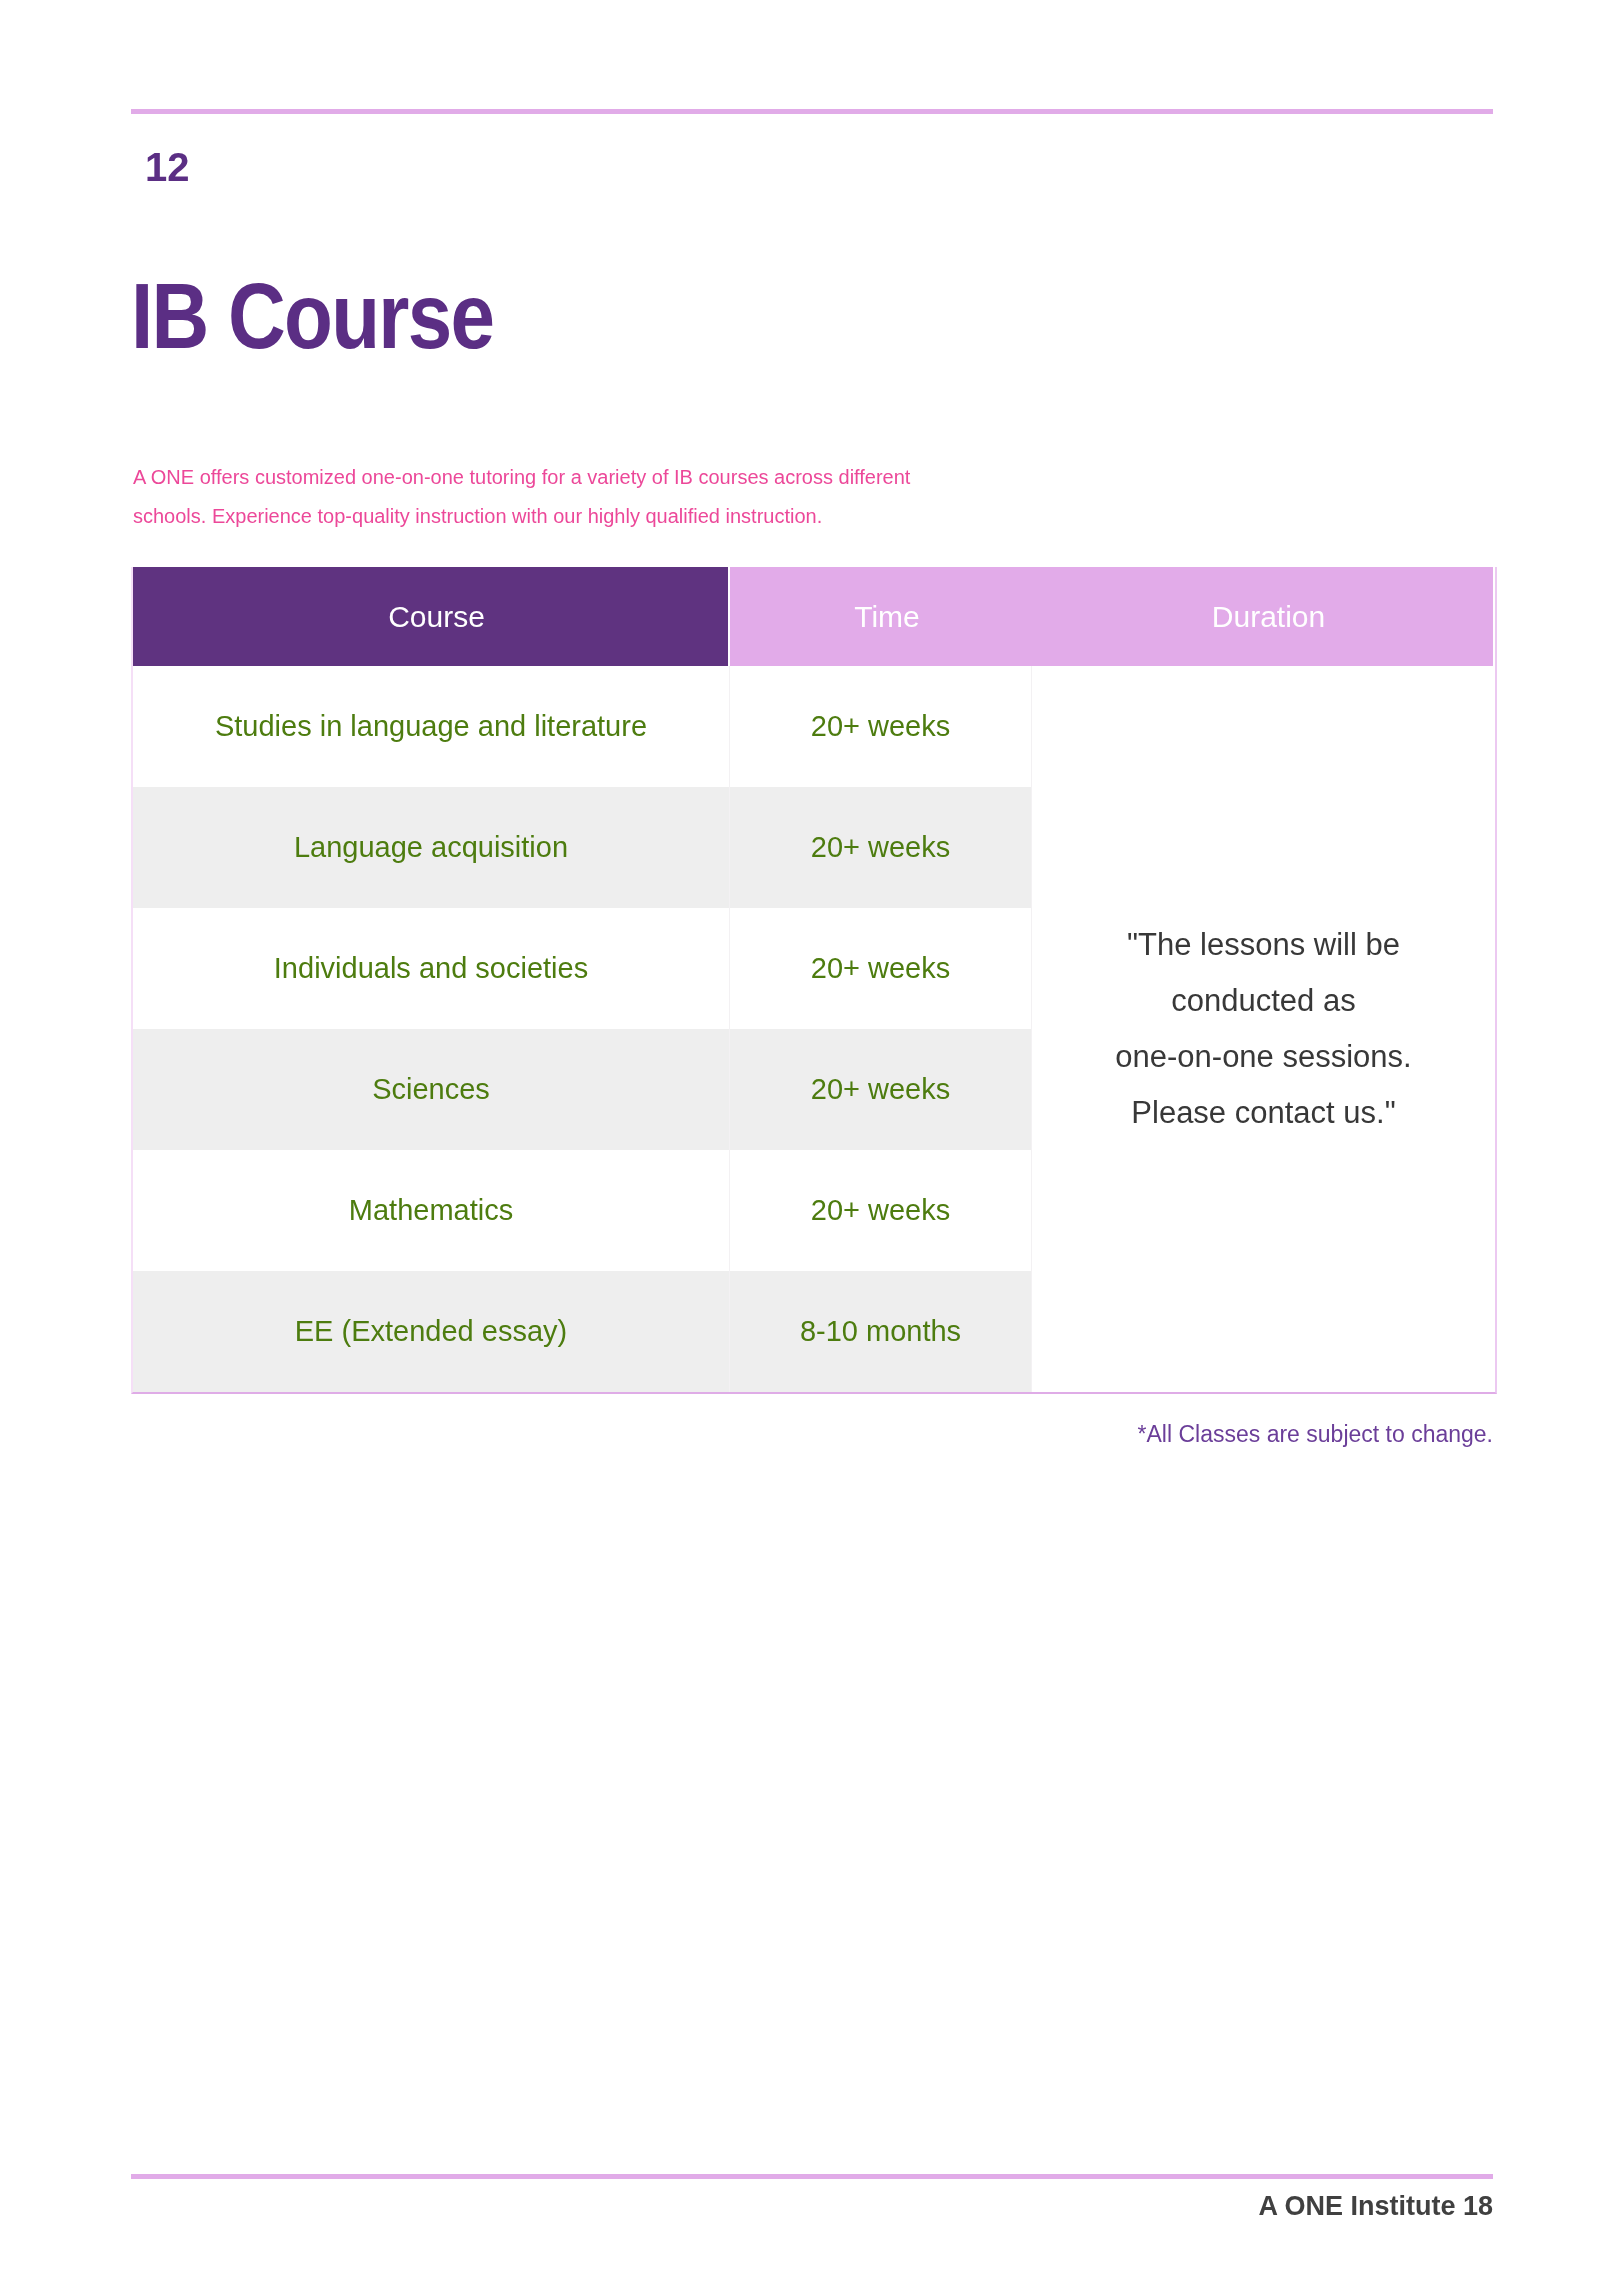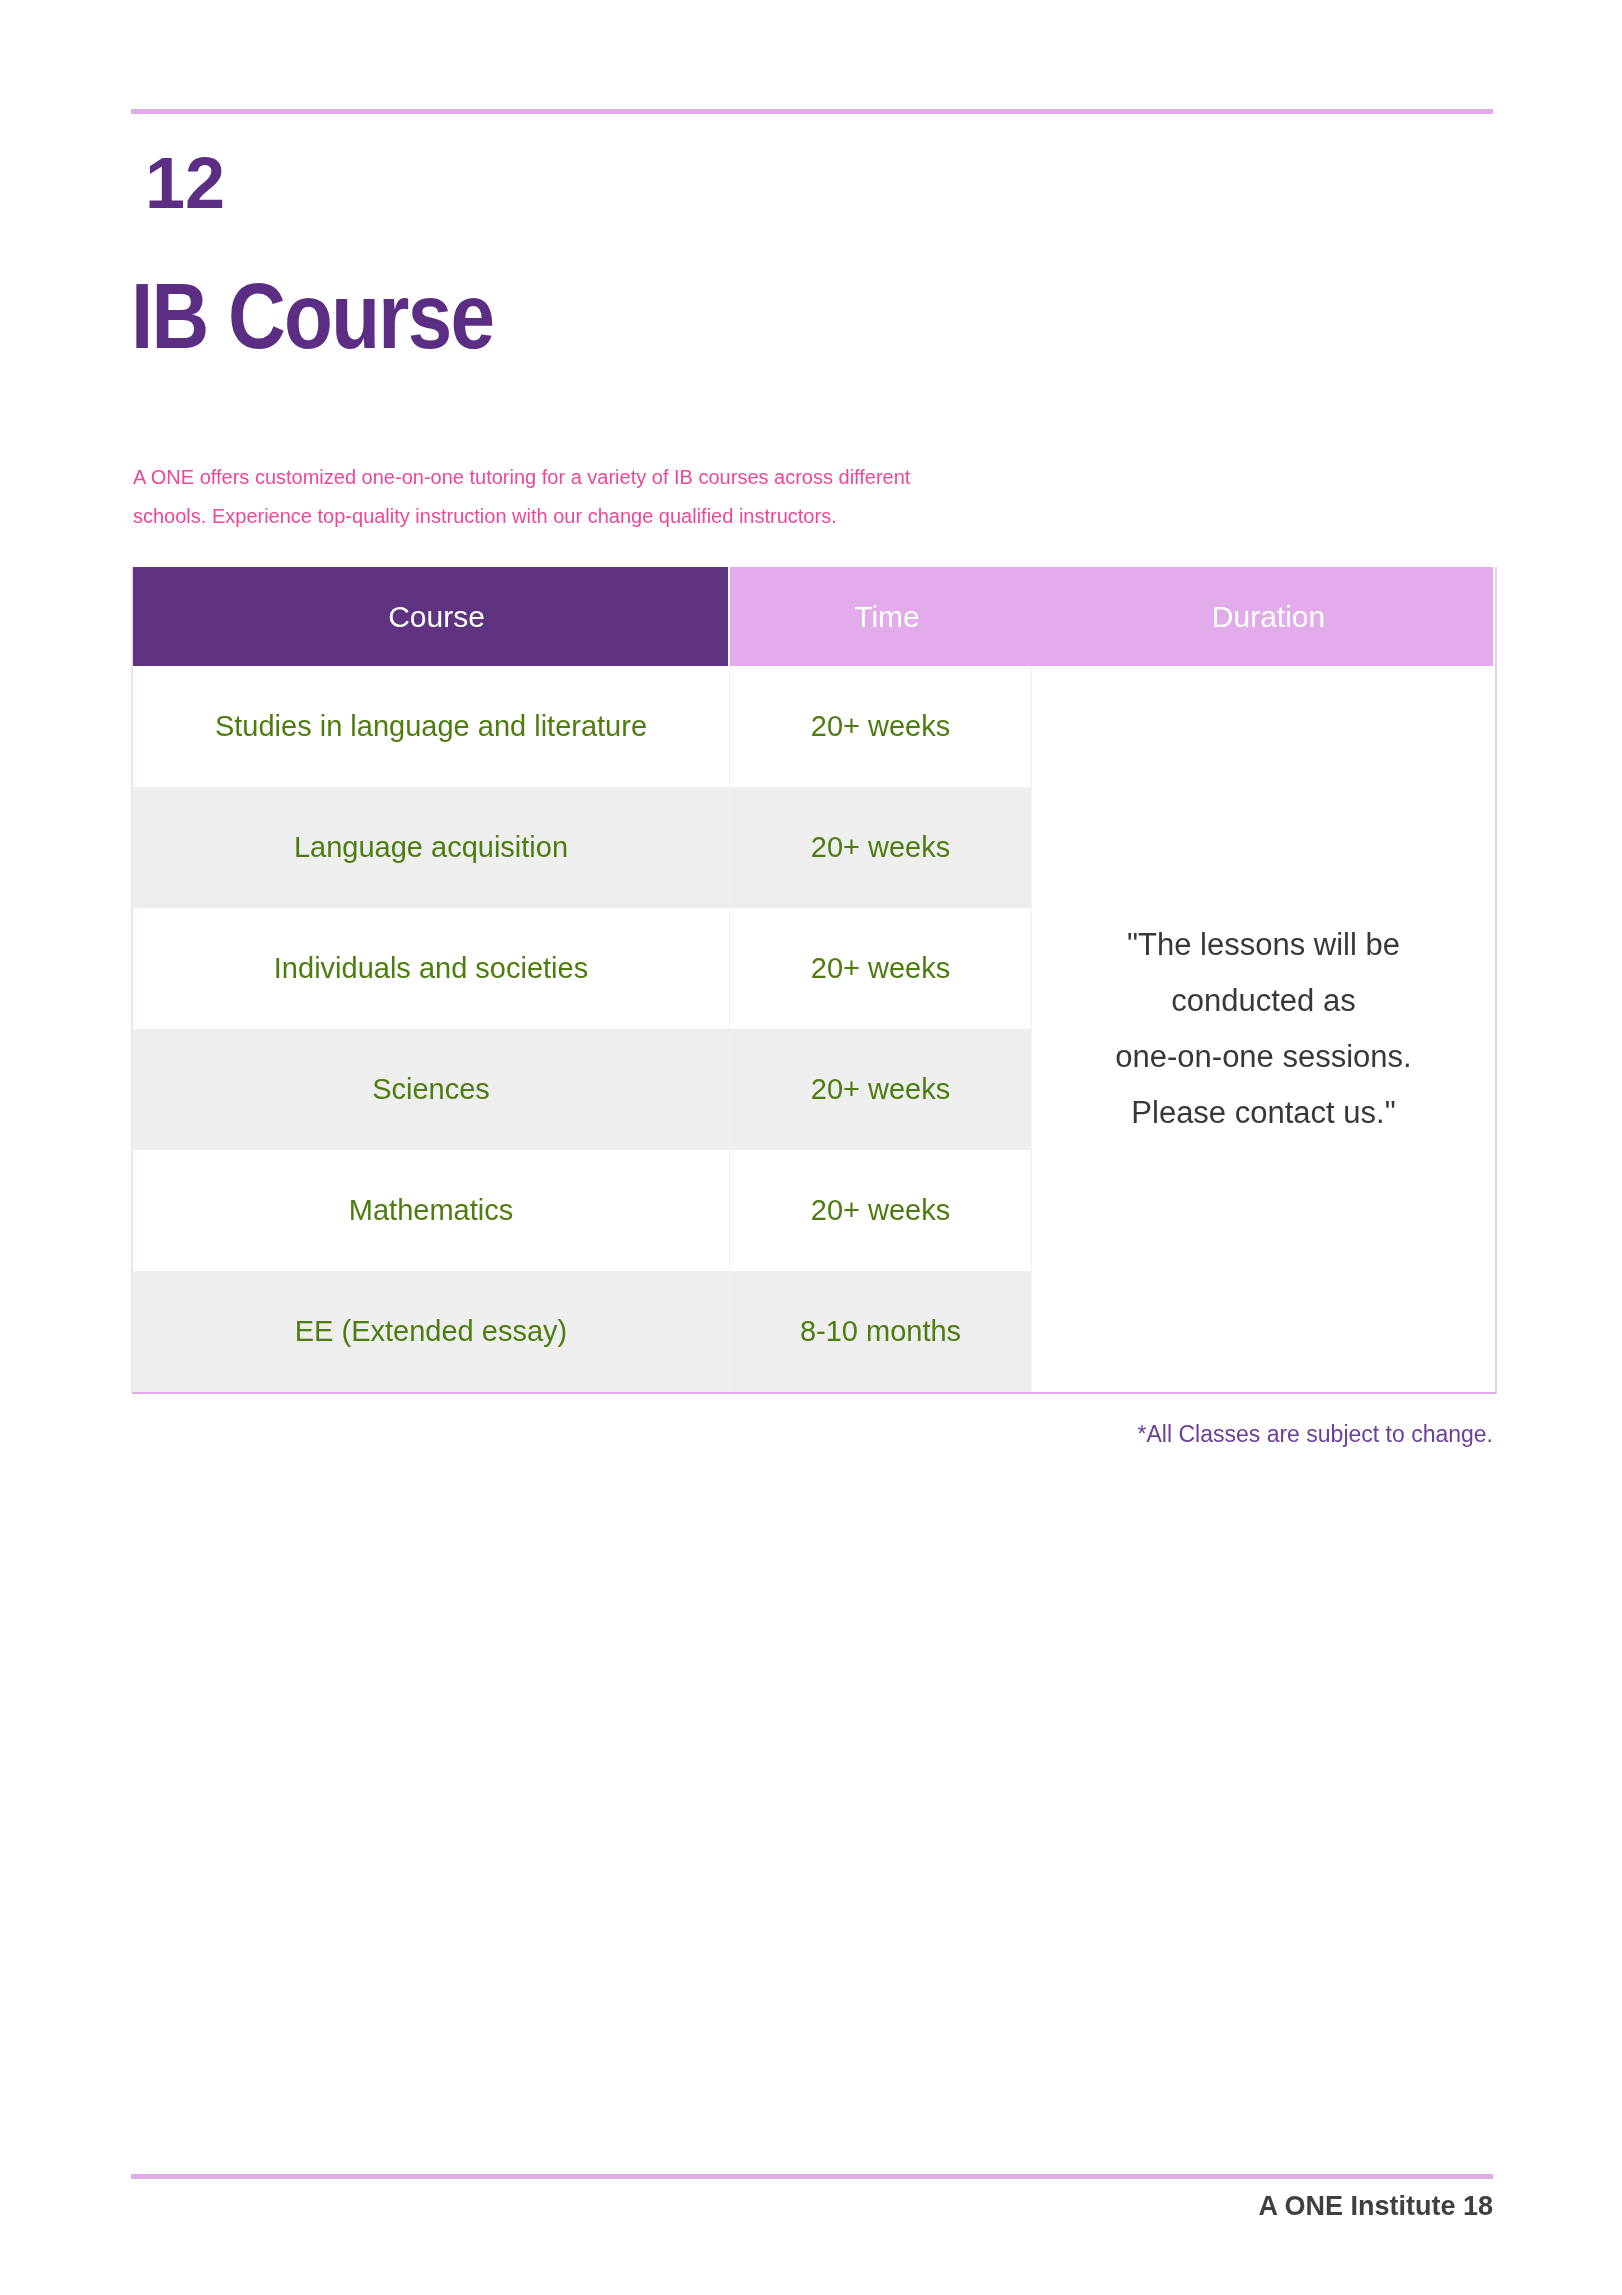--- a/index.html
+++ b/index.html
@@ -18,21 +18,21 @@
     width: 1362px;
     height: 5.2px;
     background: #E1ABE8;
   }
   .rule.top { top: 109px; }
   .rule.bottom { top: 2174px; }
   .page-number {
     position: absolute;
     left: 145px;
     top: 147px;
-    font-size: 72px;
+    font-size: 40px;
     font-weight: bold;
     color: #5B2E84;
     line-height: 1;
   }
   .title {
     position: absolute;
     left: 131px;
     top: 270px;
     font-size: 93px;
     font-weight: bold;
@@ -121,21 +121,21 @@
 <div class="page">
 
   <div class="rule top"></div>
 
   <div class="page-number">12</div>
 
   <div class="title">IB Course</div>
 
   <div class="intro">
     <div>A ONE offers customized one-on-one tutoring for a variety of IB courses across different</div>
-    <div>schools. Experience top-quality instruction with our change qualified instructors.</div>
+    <div>schools. Experience top-quality instruction with our highly qualified instruction.</div>
   </div>
 
   <div class="course-table">
     <div class="th course">Course</div>
     <div class="th time">Time</div>
     <div class="th duration">Duration</div>
 
     <div class="cell row-white">Studies in language and literature</div>
     <div class="cell row-white">20+ weeks</div>
 

